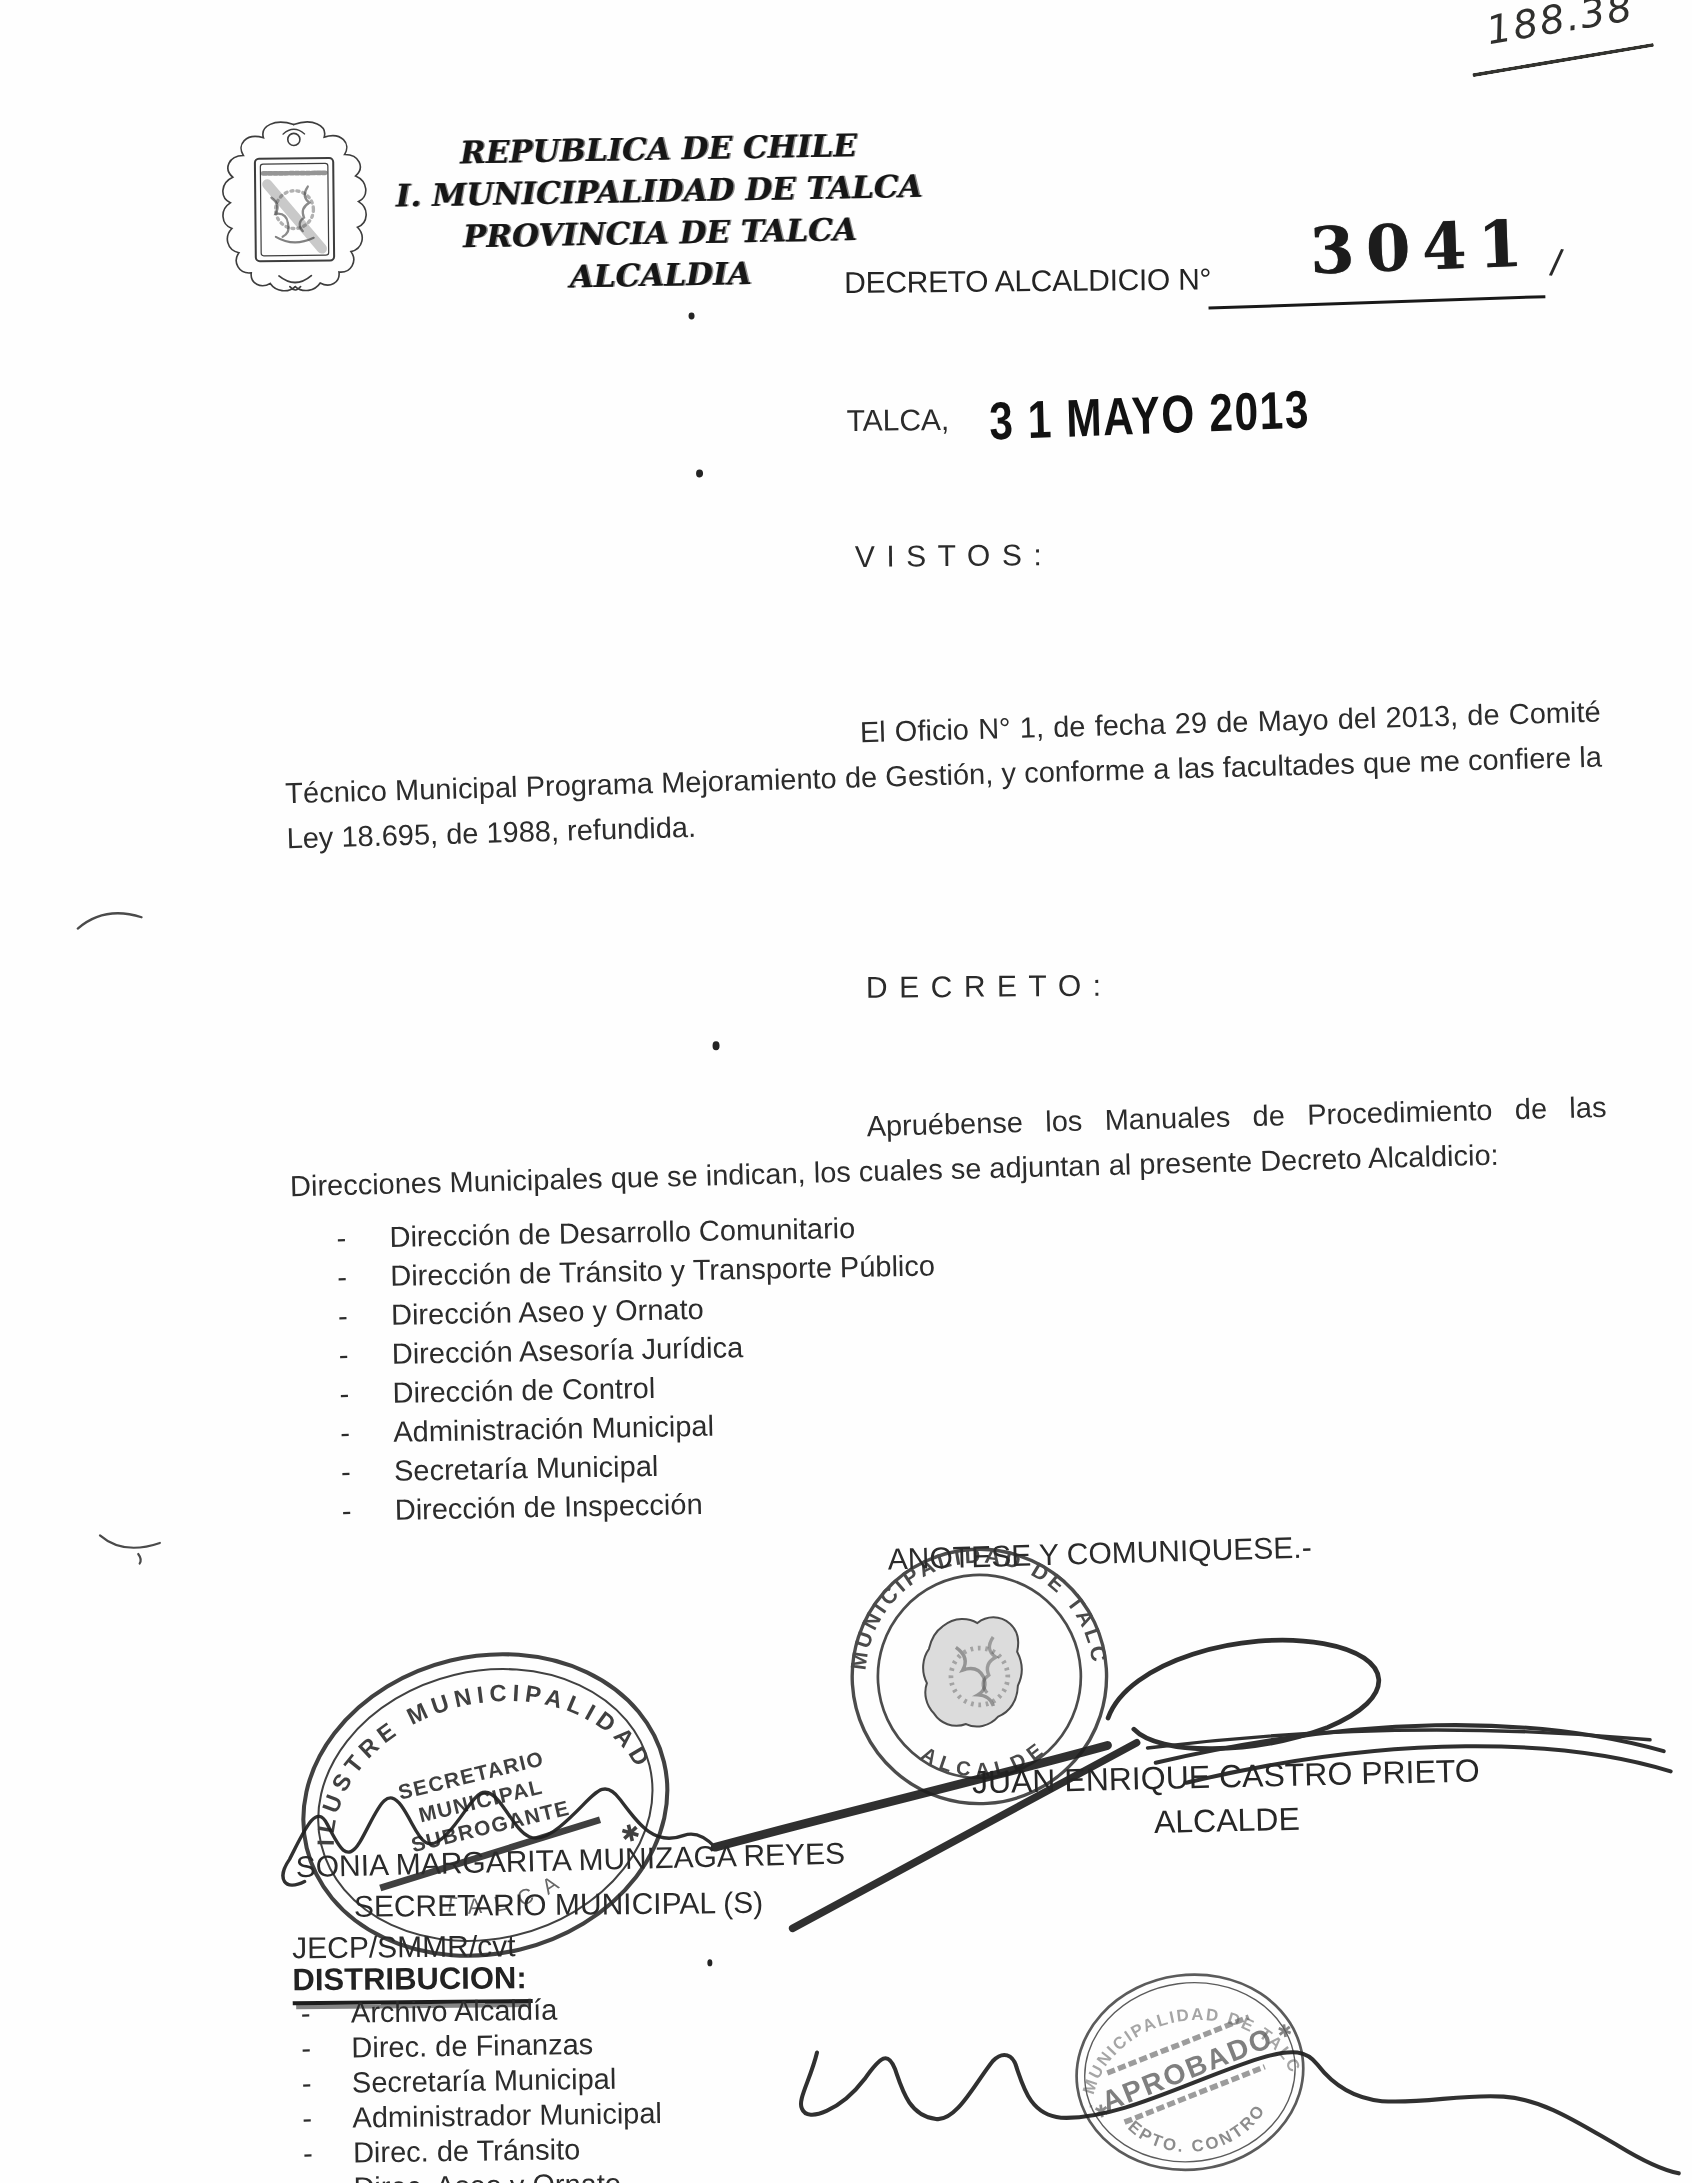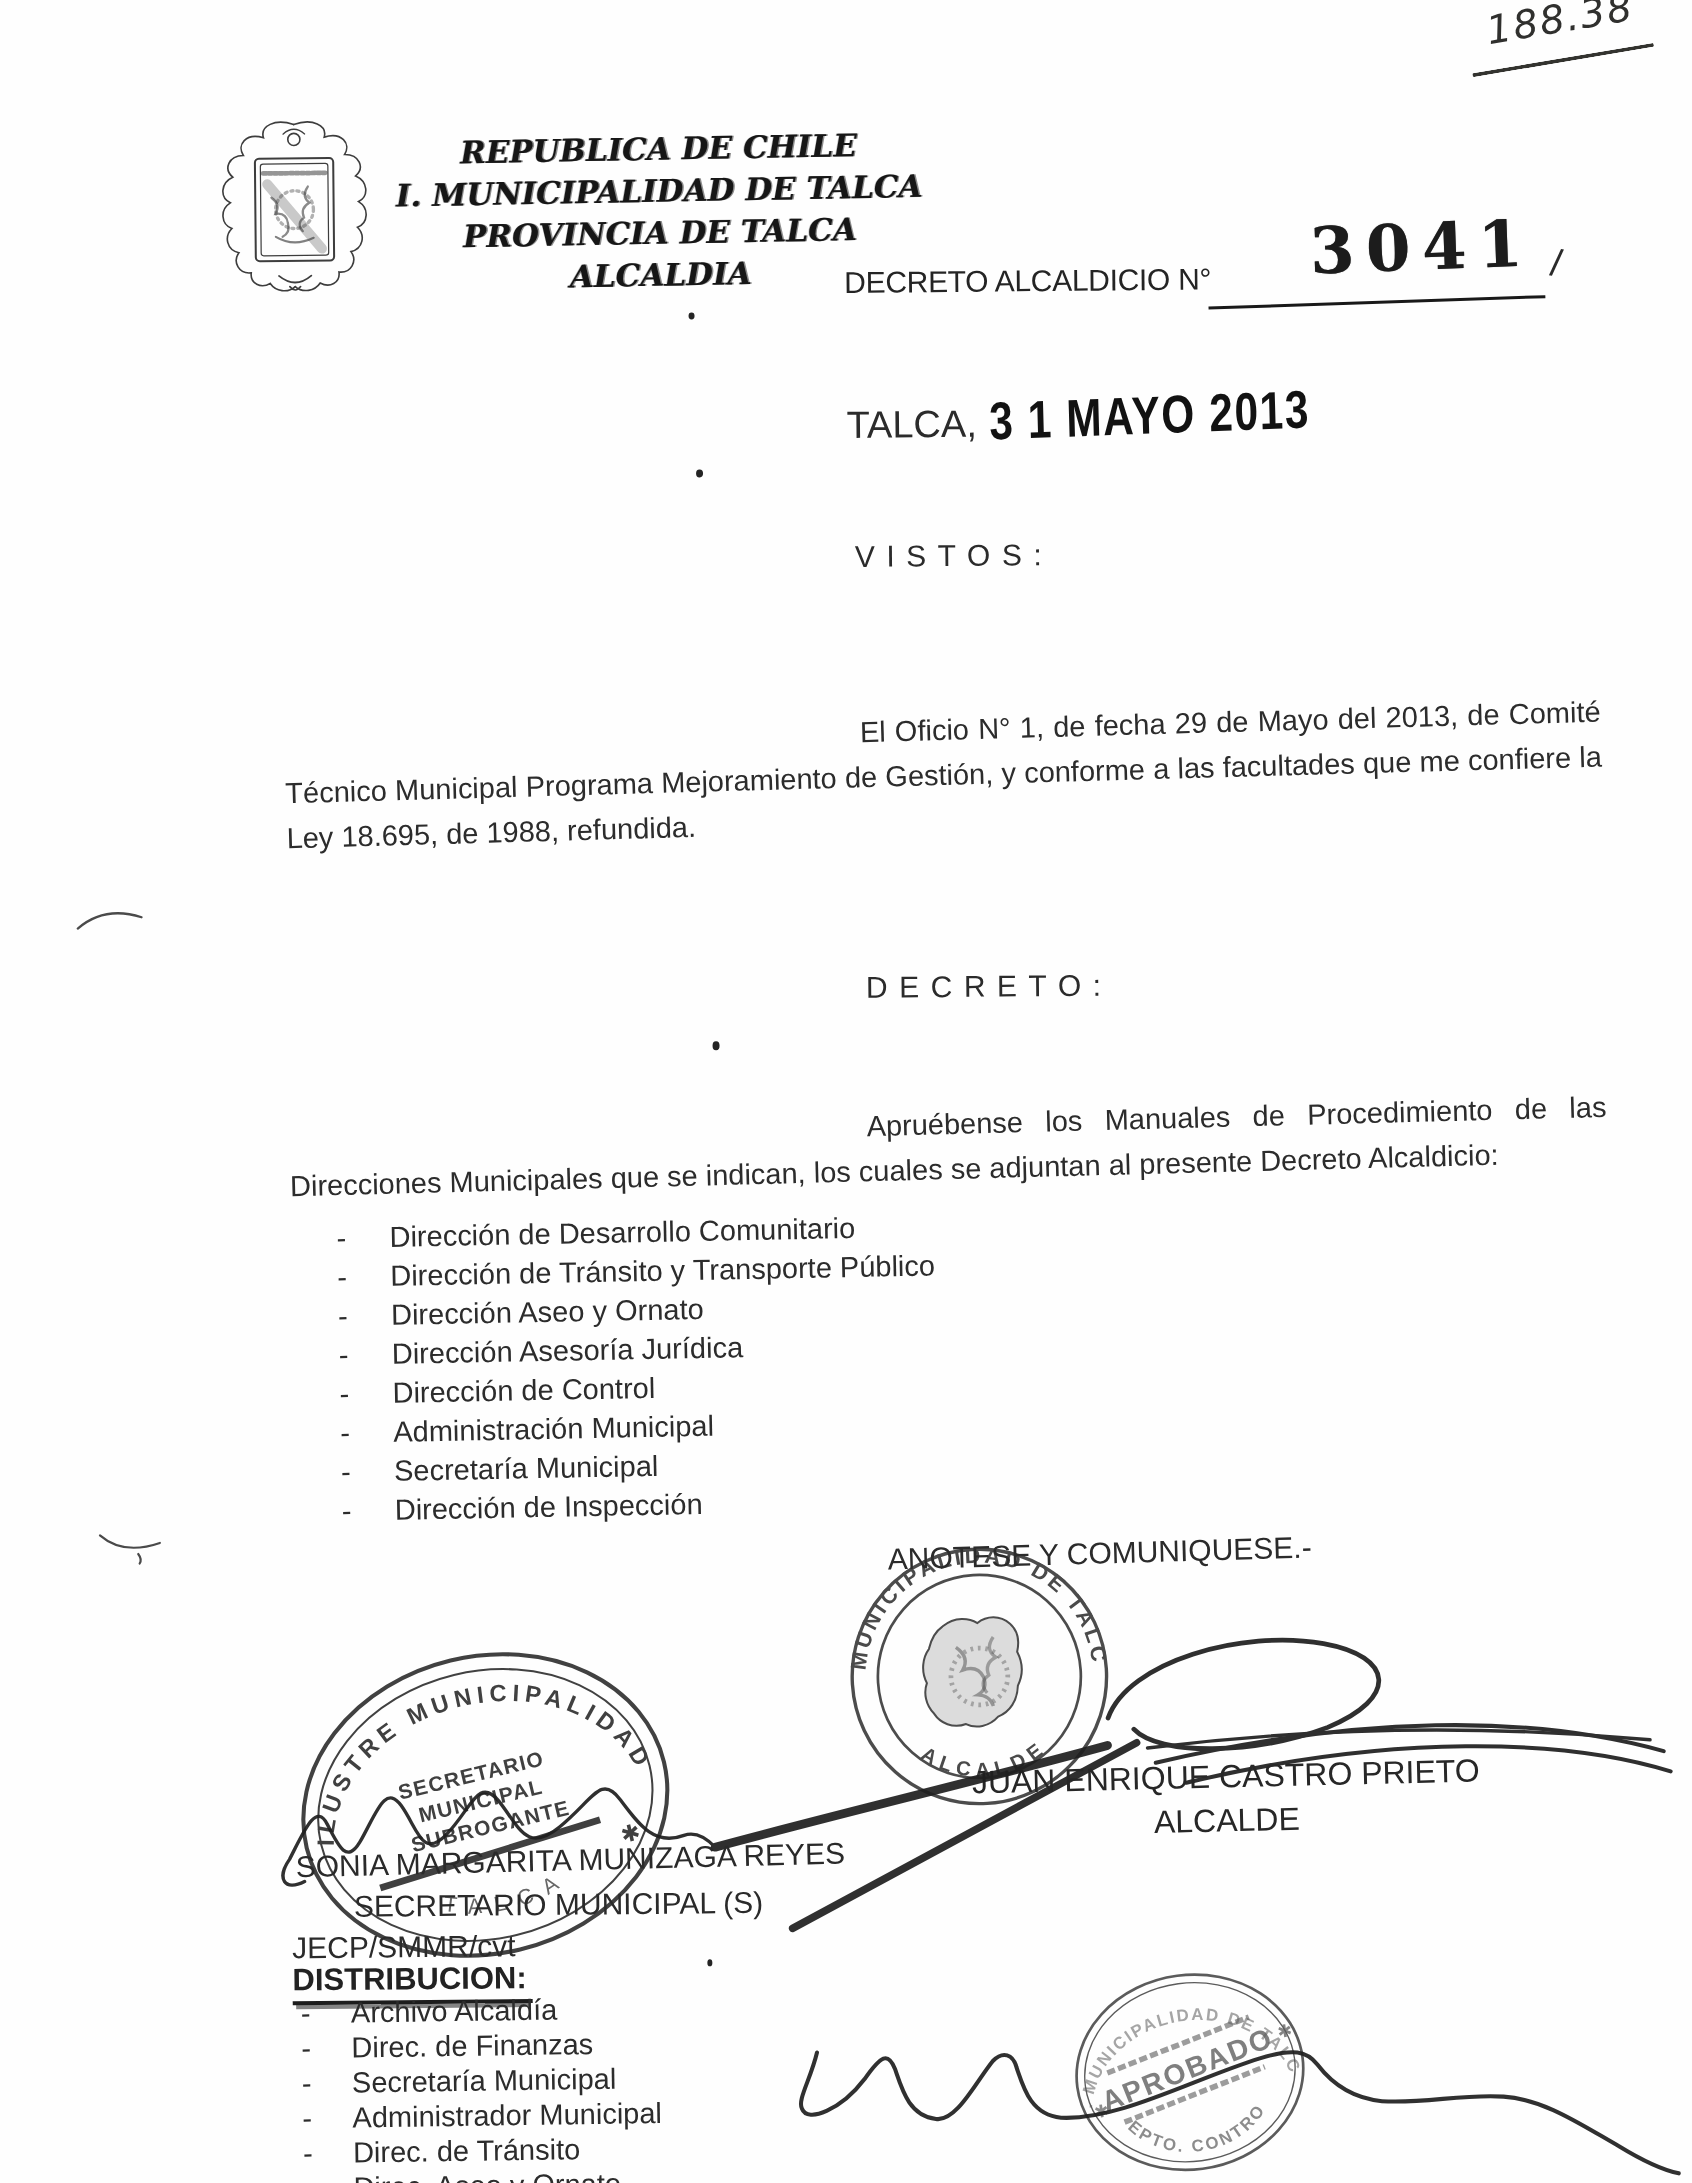--- a/index.html
+++ b/index.html
@@ -29,21 +29,21 @@
     transform:rotate(-0.5deg);
   }
   .decree-label{left:852px;top:266px;font-size:30px;letter-spacing:-0.3px;color:#242424;}
   .decree-underline{left:1216px;top:306px;width:337px;height:0;border-top:3.4px solid #191919;transform:rotate(-1.4deg);}
   .decree-number{
     left:1318px;top:215px;font-family:"DejaVu Serif",serif;font-weight:bold;
     font-size:64px;letter-spacing:11.5px;color:#1c1c1c;transform:rotate(-1.5deg);
     text-shadow:0 0 0.7px #555;
   }
   .decree-slash{left:1559px;top:249px;font-size:38px;transform:rotate(10deg);color:#2a2a2a;}
-  .city-label{left:853px;top:404px;font-size:38px;color:#2b2b2b;}
+  .city-label{left:853px;top:404px;font-size:30px;color:#2b2b2b;}
   .date-stamp{
     left:995px;top:392px;font-size:53px;font-weight:bold;letter-spacing:2px;
     color:#121212;transform:scaleX(.8) rotate(-1.3deg);transform-origin:0 0;white-space:nowrap;
   }
   .section-heading{font-size:30px;letter-spacing:11.5px;color:#2b2b2b;}
   .vistos-heading{left:860px;top:540px;}
   .decreto-heading{left:867px;top:971px;}
   .body-par{
     font-size:29px;line-height:45px;color:#2c2c2c;text-align:justify;
     transform-origin:0 0;

